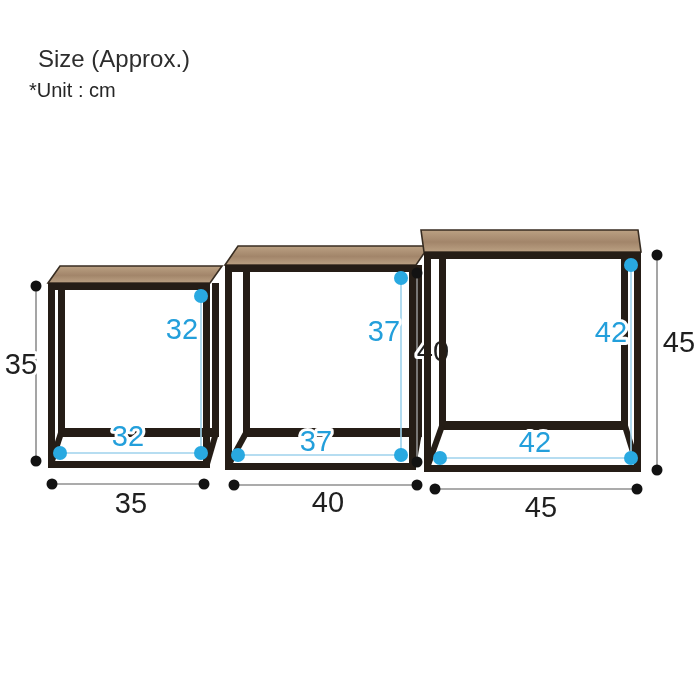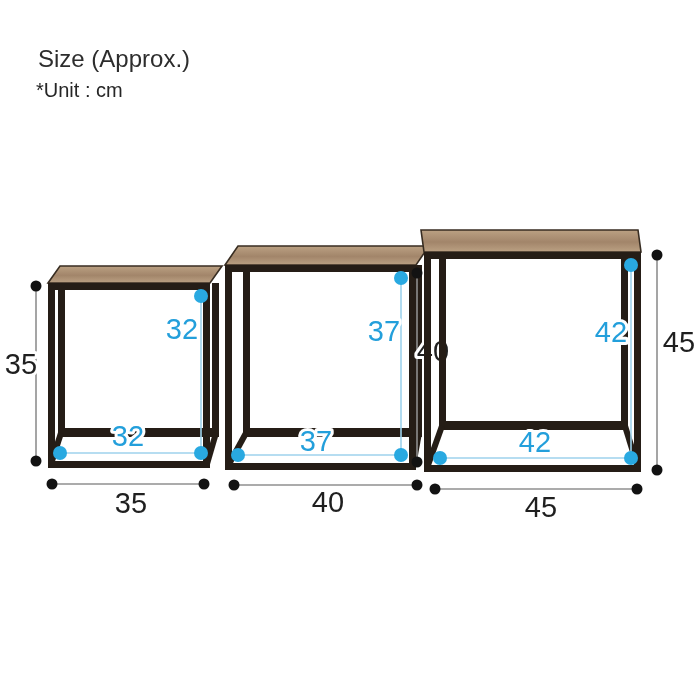--- a/index.html
+++ b/index.html
@@ -4,21 +4,21 @@
 <style>
   html,body{margin:0;padding:0;background:#fff;}
   .canvas{
     position:relative;width:700px;height:700px;background:#ffffff;overflow:hidden;
     font-family:"Liberation Sans", sans-serif;
   }
   .page-title{
     position:absolute;left:30px;top:44px;font-size:24px;line-height:30px;color:#2d2d2d;margin-left:8px;
   }
   .unit-note{
-    position:absolute;left:36px;top:79px;font-size:20px;line-height:22px;color:#262626;
+    position:absolute;left:29px;top:79px;font-size:20px;line-height:22px;color:#262626;
   }
   svg{position:absolute;left:0;top:0;}
   text{font-family:"Liberation Sans", sans-serif;}
 </style>
 </head>
 <body>
 
 <div class="canvas">
   <div class="page-title">Size (Approx.)</div>
   <div class="unit-note">*Unit : cm</div>

